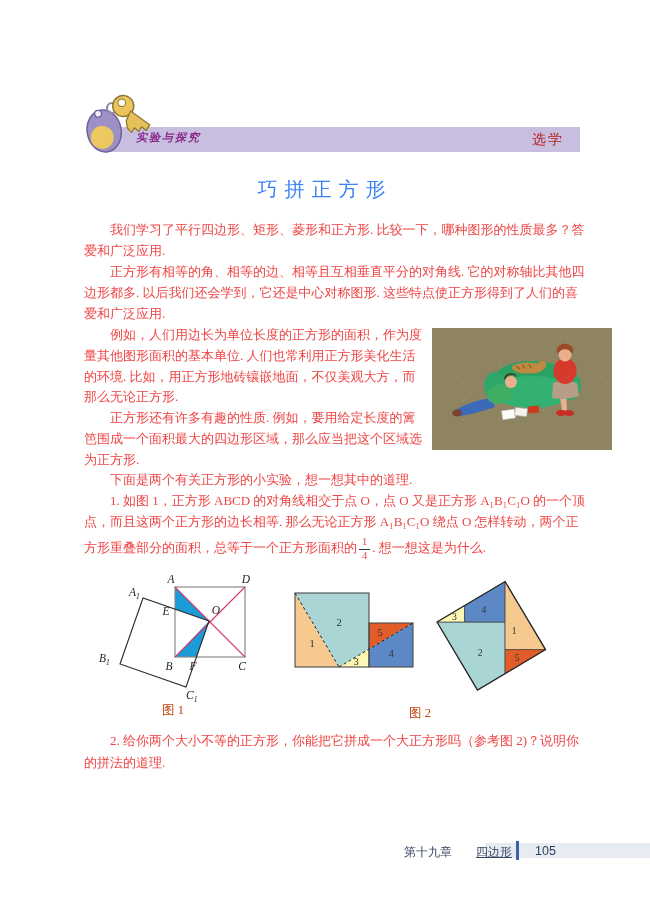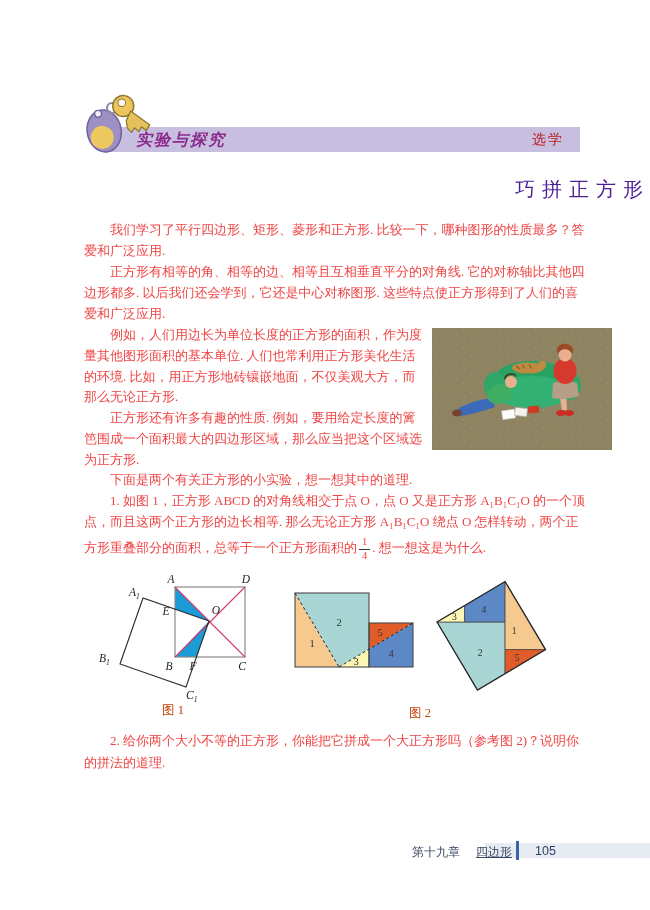--- a/index.html
+++ b/index.html
@@ -4,42 +4,42 @@
 <style>
   html,body{margin:0;padding:0;background:#9a9a9a;}
   #page{
     position:relative;width:650px;height:910px;background:#ffffff;
     margin:0 auto;overflow:hidden;
     font-family:"Liberation Serif","DejaVu Serif",serif;color:#222;
   }
   
   .banner{position:absolute;left:100px;top:127px;width:480px;height:25px;
     background:#c8bedf;border-radius:13px 0 0 13px;z-index:1;}
-  .banner-title{position:absolute;left:36px;top:3px;font-size:16px;font-weight:bold;
+  .banner-title{position:absolute;left:36px;top:3px;font-size:11px;font-weight:bold;
     font-style:italic;color:#8b2b8d;letter-spacing:2px;
     font-family:"Liberation Sans","DejaVu Sans",sans-serif;}
   .banner-tag{position:absolute;right:16px;top:4px;font-size:14px;color:#b91c1c;letter-spacing:2px;}
   .keyicon{position:absolute;left:78px;top:84px;width:78px;height:78px;z-index:2;}
   
-  .page-title{position:absolute;left:0;top:176px;width:100%;text-align:right;
-    font-size:20px;letter-spacing:7px;color:#4c1d95;}
+  .page-title{position:absolute;left:0;top:176px;width:100%;text-align:center;
+    font-size:20px;letter-spacing:7px;color:#3b82f6;}
   
   .line{position:absolute;left:84px;white-space:nowrap;font-size:13px;line-height:16px;color:#ef4444;}
   .ind{padding-left:26px;}
   .frac{display:inline-block;vertical-align:-7px;text-align:center;font-size:10.5px;line-height:1;margin:0 2px;}
   .frac .num{display:block;border-bottom:1px solid #333;padding:0 3px 1px;}
   .frac .den{display:block;padding-top:1px;}
   
   .figsvg{position:absolute;}
   .figcap{position:absolute;font-size:12.5px;color:#c2410c;width:70px;text-align:center;}
   .photo{position:absolute;left:432px;top:328px;width:180px;height:122px;}
   
   .footer-strip{position:absolute;left:485px;top:843px;width:165px;height:15px;background:#e7ecf3;}
   .footer-text{position:absolute;top:844px;right:138px;font-size:12px;color:#384862;white-space:nowrap;}
-  .footer-text .sec{margin-left:16px;text-decoration:underline;}
+  .footer-text .sec{margin-left:24px;text-decoration:underline;}
   .footer-bar{position:absolute;left:516px;top:841px;width:3px;height:19px;background:#3c63a8;}
   .footer-num{position:absolute;left:524px;top:844px;font-size:12.5px;color:#2c3e5f;
     font-family:"Liberation Sans","DejaVu Sans",sans-serif;margin-left:11px;}
   text{font-family:"Liberation Serif","DejaVu Serif",serif;}
   .vlabel{font-style:italic;font-size:11.5px;fill:#1e1e1e;}
   .plabel{font-size:10.5px;fill:#333;}
 </style>
 </head>
 <body>
 

